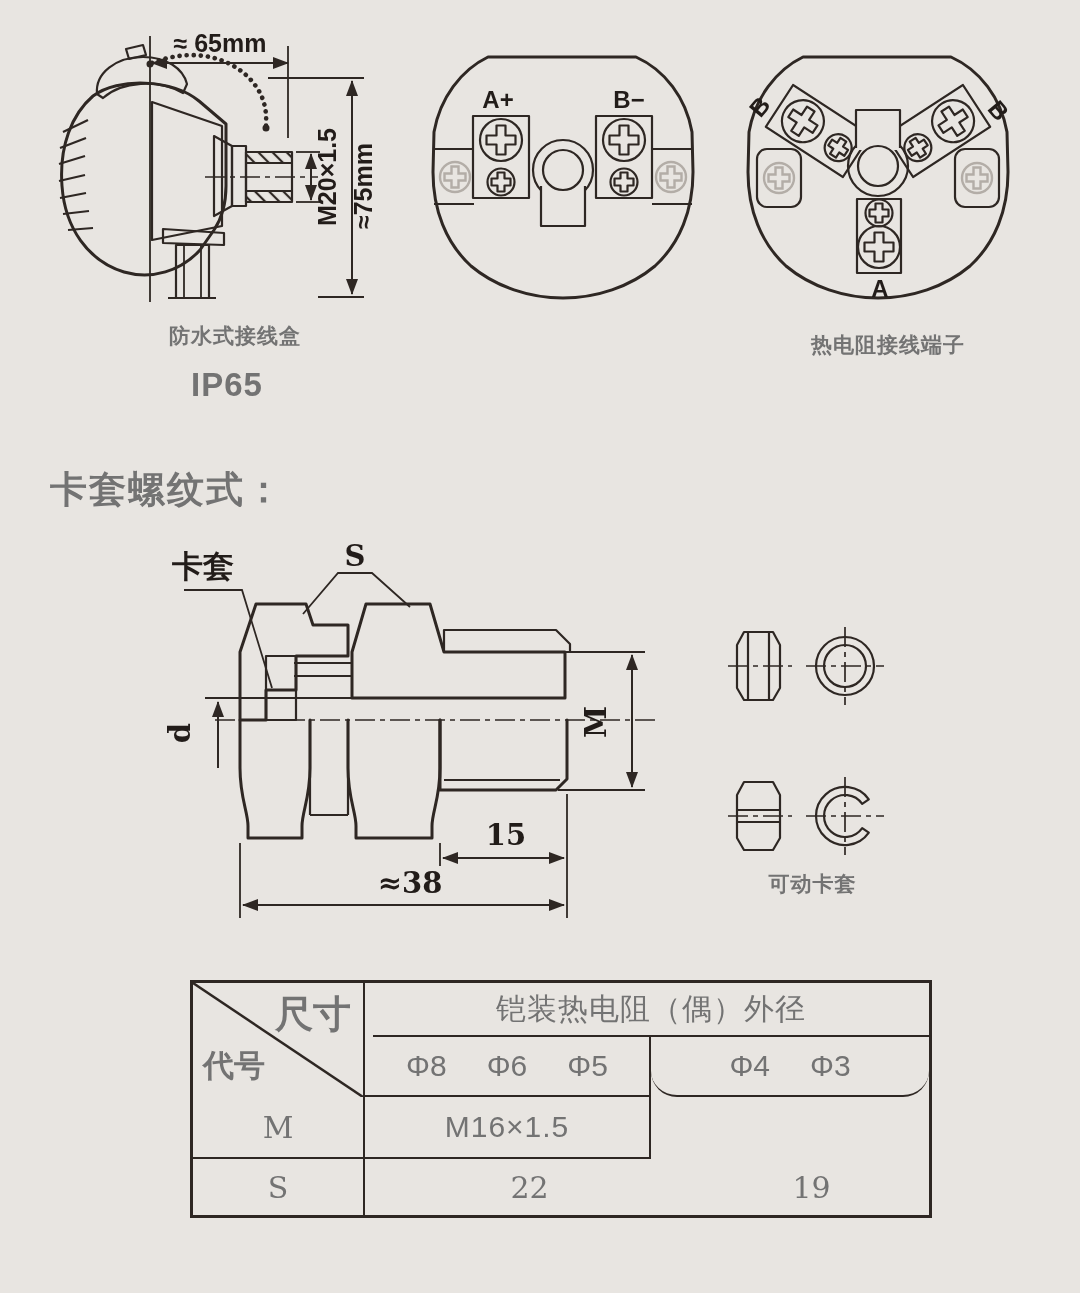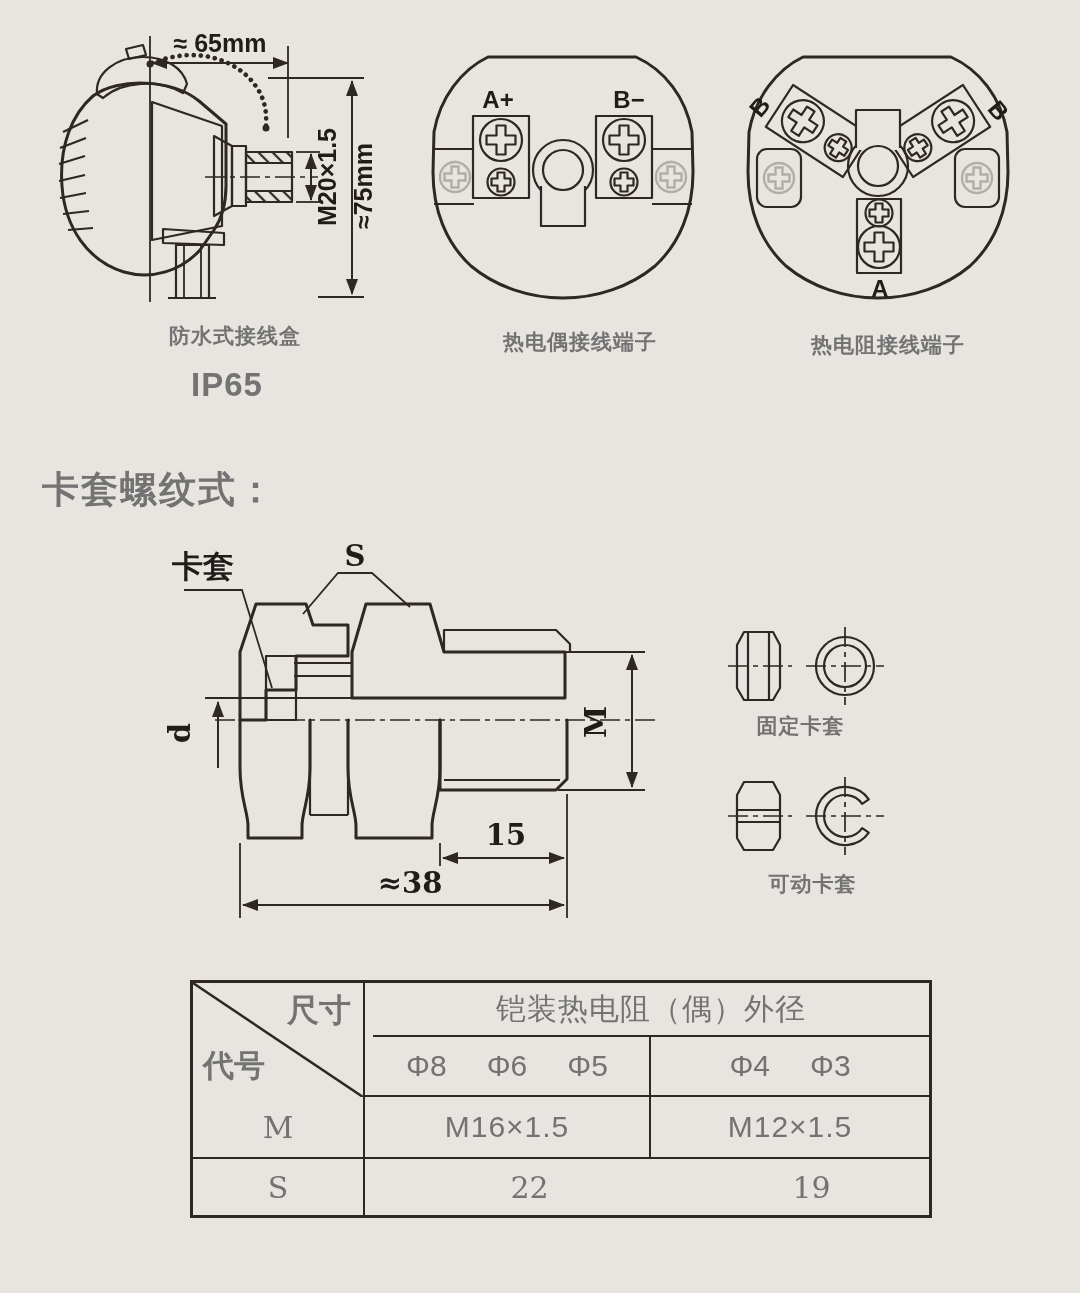--- a/index.html
+++ b/index.html
@@ -17,33 +17,33 @@
   .chain{stroke:#2e2723;stroke-width:4.6;fill:none;stroke-dasharray:0.1 7;stroke-linecap:round;}
 
   text{fill:#221c19;}
   .t-dim{font-family:"DejaVu Serif",serif;font-weight:bold;font-size:29px;}
   .t-dimc{font-family:"Liberation Sans",sans-serif;font-weight:bold;font-size:25px;}
   .t-cjk{font-family:"Liberation Sans",sans-serif;font-weight:600;font-size:31px;}
   .t-term{font-family:"Liberation Sans",sans-serif;font-weight:bold;font-size:24px;}
 
   
   .cap{position:absolute;text-align:center;font-weight:600;font-size:21px;letter-spacing:1px;}
-  .heading{position:absolute;left:42px;top:465px;font-size:37px;font-weight:800;letter-spacing:2px;}
+  .heading{position:absolute;left:50px;top:465px;font-size:37px;font-weight:800;letter-spacing:2px;}
 
   
   .spec-table{position:absolute;left:190px;top:980px;width:742px;height:238px;
     border:3px solid #2e2723;box-sizing:border-box;display:grid;
     grid-template-columns:172px 286px 1fr;grid-template-rows:54px 60px 62px 1fr;}
   .spec-table .cell{display:flex;align-items:center;justify-content:center;
     box-sizing:border-box;font-size:30px;font-weight:500;}
   .b-r{border-right:2.5px solid #2e2723;}
   .b-b{border-bottom:2.5px solid #2e2723;}
   .corner{grid-column:1;grid-row:1/3;position:relative;}
   .corner svg{position:absolute;left:0;top:0;width:100%;height:100%;}
-  .corner .top-lbl{position:absolute;top:6px;right:12px;font-size:32px;font-weight:600;}
+  .corner .top-lbl{position:absolute;top:6px;right:12px;font-size:38px;font-weight:600;}
   .corner .bot-lbl{position:absolute;bottom:10px;left:10px;font-size:31px;font-weight:600;}
   .group-h{grid-column:2/4;grid-row:1;font-size:31px;font-weight:600;letter-spacing:1px;margin-left:8px;}
   .subh{gap:40px;font-size:29px;font-weight:500;}
   .rowlbl{font-family:"DejaVu Serif",serif;font-weight:bold;font-size:29px;}
   .val{font-weight:bold;font-size:30px;letter-spacing:1px;}
   .num{font-family:"DejaVu Serif",serif;font-weight:bold;font-size:31px;margin-left:43px;}
 </style>
 </head>
 <body>
 
@@ -259,48 +259,45 @@
     <path class="s2" d="M737,795 L744,782 H773 L780,795 V838 L773,850 H744 L737,838 Z"></path>
     <line class="s2" x1="737" y1="810" x2="780" y2="810"></line>
     <line class="s2" x1="737" y1="822" x2="780" y2="822"></line>
     <path class="cl" d="M806,816 H884 M845,777 V855"></path>
     <path class="s2" d="M868.8,799.4 A29,29 0 1 0 868.8,832.6 L862.2,828.1 A21,21 0 1 1 862.2,803.9 Z"></path>
   </g>
 </svg>
 
 <div class="cap" style="left:115px;top:322px;width:240px;">防水式接线盒</div>
 <div class="cap" style="left:127px;top:366px;width:200px;font-size:33px;">IP65</div>
-<div class="cap" style="left:455px;top:328px;width:250px;">热电偶接线端子</div>
 <div class="cap" style="left:763px;top:331px;width:250px;">热电阻接线端子</div>
 <div class="heading">卡套螺纹式：</div>
-<div class="cap" style="left:728px;top:712px;width:145px;">固定卡套</div>
 <div class="cap" style="left:740px;top:870px;width:145px;font-family:Liberation Serif, serif;">可动卡套</div>
 
 <div class="spec-table">
   <div class="cell corner b-r">
     <svg viewBox="0 0 172 114" preserveAspectRatio="none">
       <line x1="0" y1="0" x2="172" y2="114" stroke="#2e2723" stroke-width="2.5"></line>
     </svg>
     <span class="top-lbl">尺寸</span>
     <span class="bot-lbl">代号</span>
   </div>
   <div class="cell group-h b-b">铠装热电阻（偶）外径</div>
 
   <div class="cell subh b-r b-b" style="grid-column:2;grid-row:2;">
     <span>Φ8</span>
     <span>Φ6</span>
     <span>Φ5</span>
   </div>
-  <div class="cell subh b-b" style="grid-column:3;grid-row:2;">
+  <div class="cell subh b-b" style="grid-column:3;grid-row:2;border-radius:26px;">
     <span>Φ4</span>
     <span>Φ3</span>
   </div>
 
   <div class="cell rowlbl b-r b-b" style="grid-column:1;grid-row:3;">M</div>
   <div class="cell val b-r b-b" style="grid-column:2;grid-row:3;">M16×1.5</div>
-  <div class="cell val b-b" style="grid-column:3;grid-row:3;">M12×1.5</div>
 
   <div class="cell rowlbl b-r" style="grid-column:1;grid-row:4;">S</div>
   <div class="cell num" style="grid-column:2;grid-row:4;">22</div>
   <div class="cell num" style="grid-column:3;grid-row:4;">19</div>
 </div>
 
 </div>
 
 </body></html>

